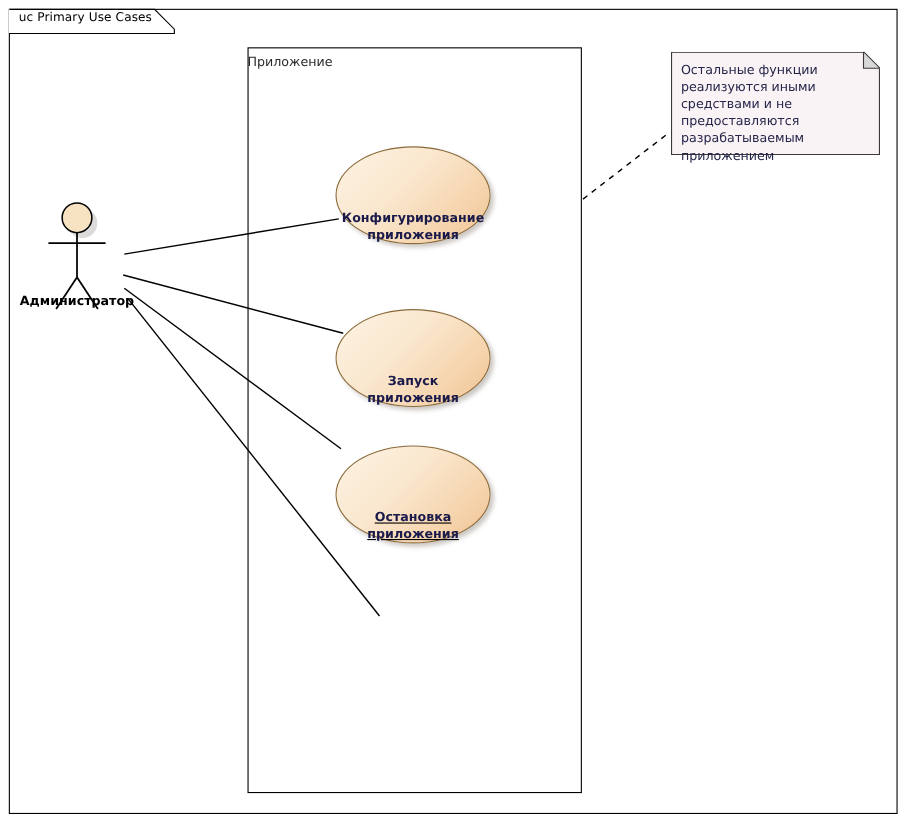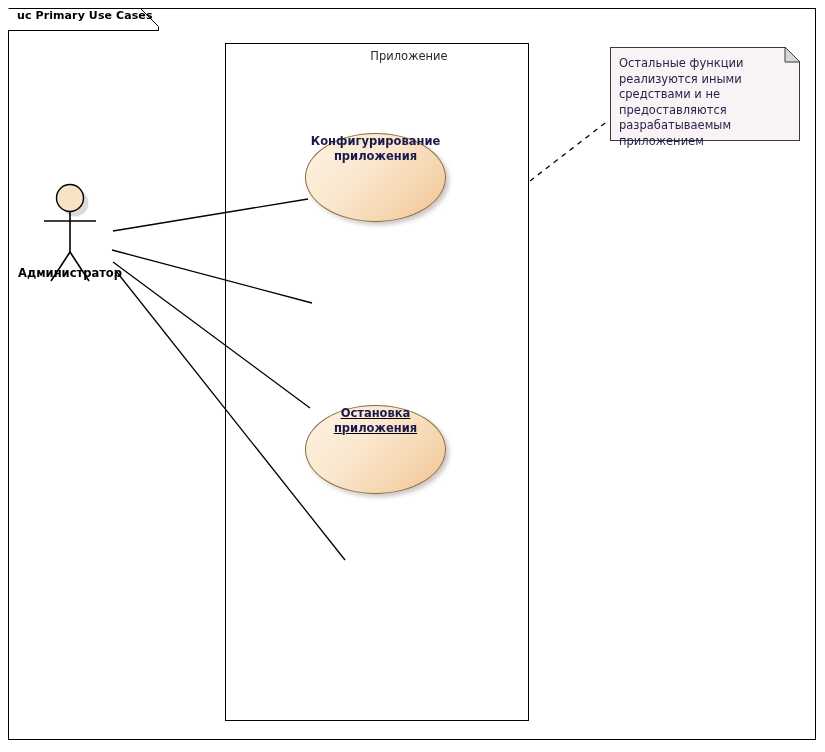--- a/index.html
+++ b/index.html
@@ -46,21 +46,21 @@
     box-sizing: border-box;
     -webkit-clip-path: polygon(0 0, 132px 0, 150px 18px, 150px 22px, 0 22px);
     clip-path: polygon(0 0, 132px 0, 150px 18px, 150px 22px, 0 22px);
     z-index: 4;
   }
   .title-tab-label {
     position: absolute;
     left: 17px;
     top: 9px;
     font-size: 11px;
-    font-weight: bold;
+    font-weight: normal;
     color: #000000;
     white-space: nowrap;
     letter-spacing: 0.1px;
     z-index: 6;
   }
 
   
   .boundary {
     position: absolute;
     left: 225px;
@@ -69,24 +69,23 @@
     height: 678px;
     border: 1px solid #000000;
     box-sizing: border-box;
     background: transparent;
   }
   .boundary-label {
     position: absolute;
     left: 225px;
     top: 49px;
     width: 304px;
-    text-align: center;
+    text-align: left;
     font-size: 11.5px;
     color: #2a2a2a;
-    padding-left: 32px;
   }
 
   
   .note {
     position: absolute;
     left: 610px;
     top: 47px;
     width: 170px;
     height: 94px;
   }
@@ -134,21 +133,21 @@
 
   
   .usecase {
     position: absolute;
     border-radius: 50%;
     border: 1px solid #8a6a3a;
     box-sizing: border-box;
     background: linear-gradient(135deg, #fdf3e4 0%, #fae7ce 42%, #f5d2aa 78%, #f0c391 100%);
     box-shadow: 3px 3px 4px rgba(120,110,100,0.38);
     display: flex;
-    align-items: flex-start;
+    align-items: flex-end;
     justify-content: center;
   }
   .usecase-label {
     font-size: 11.5px;
     font-weight: bold;
     color: #1a1a4a;
     text-align: center;
     line-height: 15px;
     padding: 0 10px;
     white-space: pre-line;
@@ -189,20 +188,23 @@
     <line x1="530" y1="181" x2="609" y2="120" stroke="#000000" stroke-width="1.3" stroke-dasharray="5,5"></line>
   </svg>
 
   <div class="actor-label">Администратор</div>
 
   <div class="usecase" style="left:305px; top:133px; width:141px; height:89px;">
     <span class="usecase-label">Конфигурирование
 приложения</span>
   </div>
 
+  <div class="usecase" style="left:305px; top:281px; width:141px; height:89px;">
+    <span class="usecase-label">Запуск приложения</span>
+  </div>
 
   <div class="usecase" style="left:305px; top:405px; width:141px; height:89px;text-decoration:underline;">
     <span class="usecase-label">Остановка
 приложения</span>
   </div>
 
 
   <div class="note">
     <div class="note-shadow"></div>
     <div class="note-body"></div>

